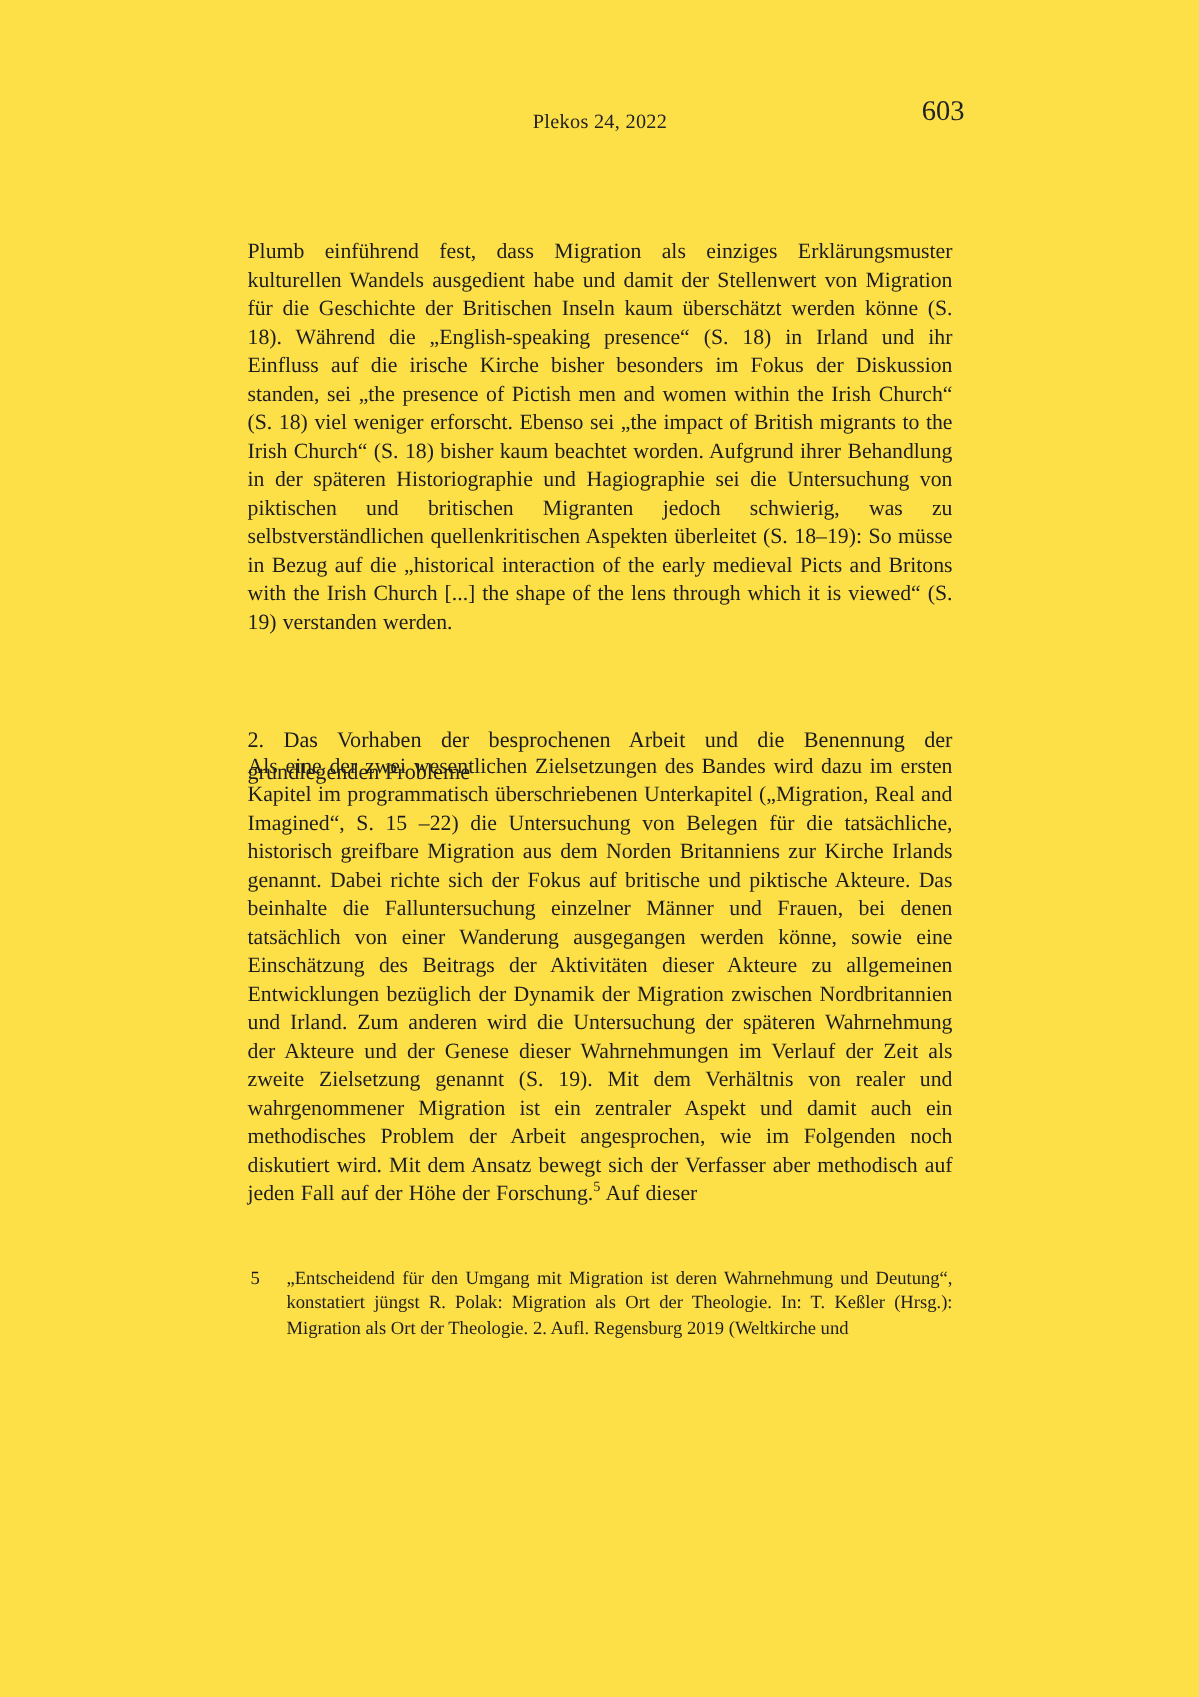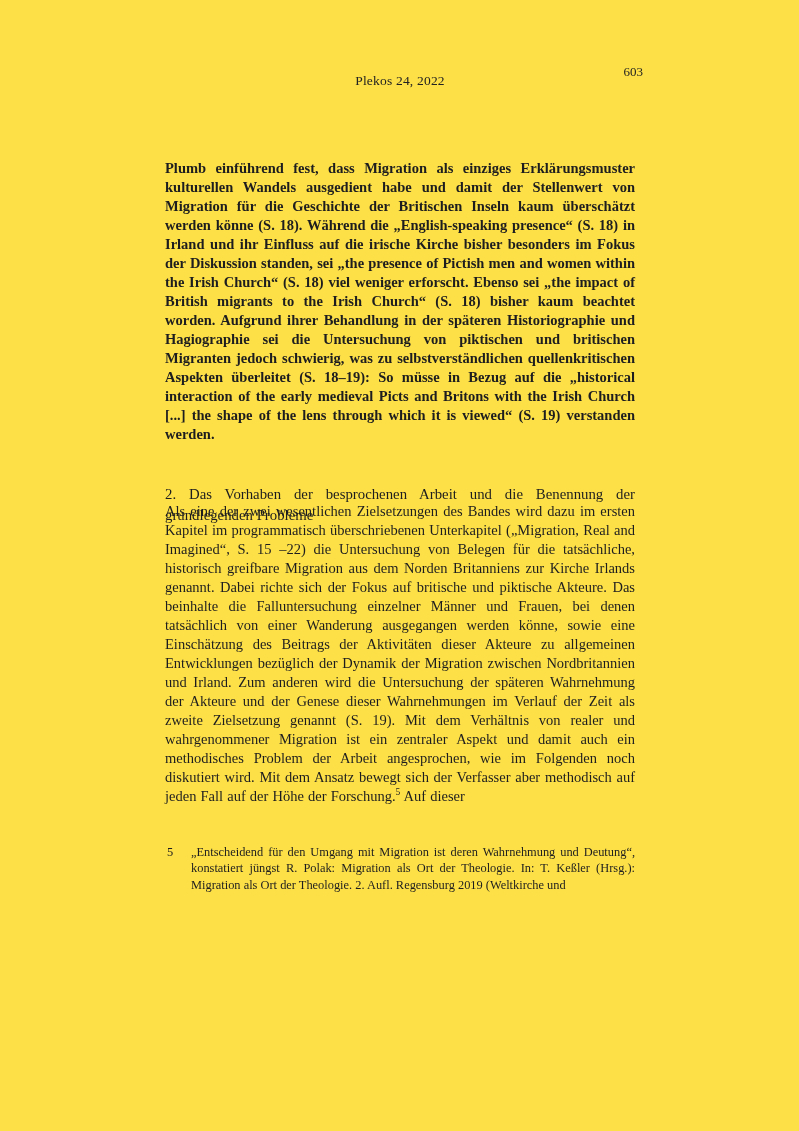--- a/index.html
+++ b/index.html
@@ -35,35 +35,35 @@
     width: 100%;
     text-align: center;
     font-size: 13.5px;
     letter-spacing: 0.2px;
     color: #222;
   }
   .page-number {
     position: absolute;
     top: 64px;
     right: -8px;
-    font-size: 13px;
+    font-size: 19px;
     color: #222;
   }
   .para {
     position: absolute;
     left: 0;
     width: 470px;
     font-size: 14.5px;
     line-height: 19px;
     text-align: justify;
     hyphens: auto;
     -webkit-hyphens: auto;
     word-spacing: 0.5px;
   }
-  .para-1 { top: 144px; font-weight: bold; }
+  .para-1 { top: 144px; }
   .para-2 { top: 487px; }
   .section-heading {
     position: absolute;
     top: 450px;
     left: 0;
     width: 470px;
     font-size: 14.8px;
     line-height: 20.5px;
     font-weight: normal;
     text-align: justify;

